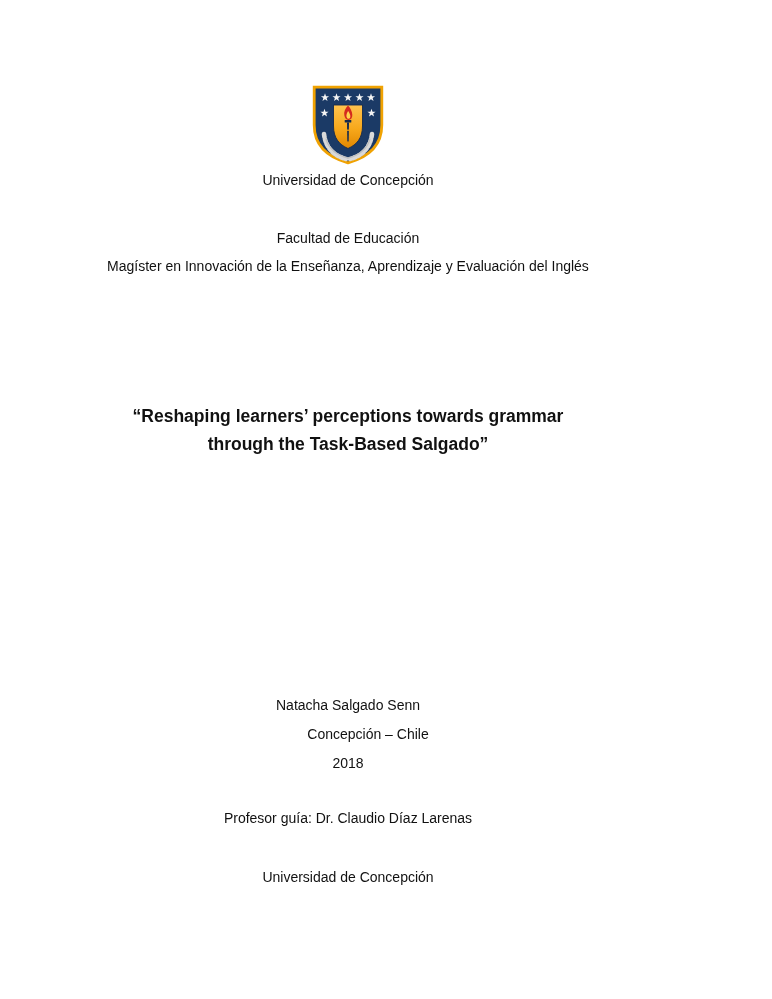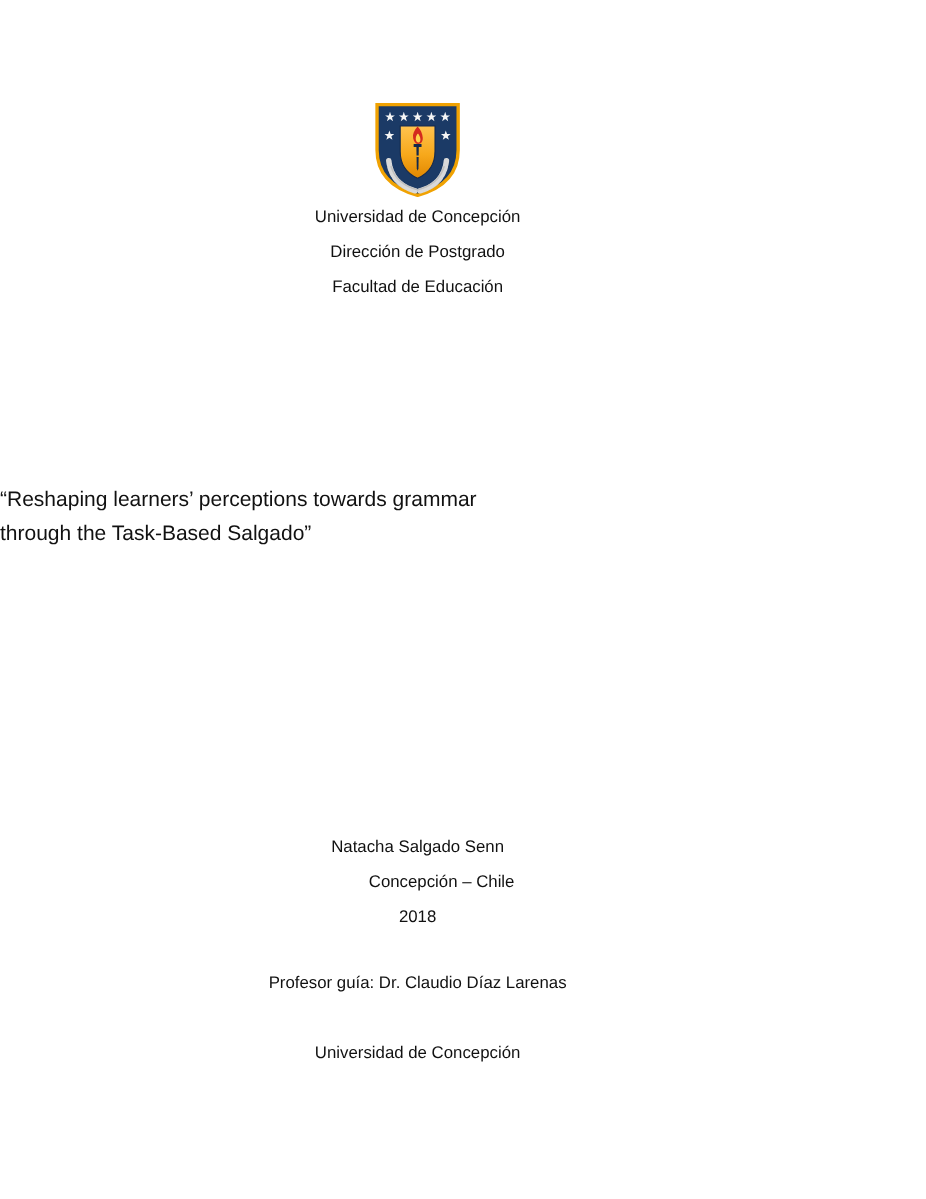--- a/index.html
+++ b/index.html
@@ -20,21 +20,21 @@
   .crest {
     position: absolute; top: 85px; left: 50%;
     transform: translateX(-50%);
   }
   .header-1 { top: 172px; }
   .header-2 { top: 201px; }
   .header-3 { top: 230px; }
   .header-4 { top: 258px; }
   .title-block {
     position: absolute; top: 402px; left: 0; right: 0;
-    font-weight: normal;
+    text-align: center; font-weight: bold;
     font-size: 17.5px; line-height: 28px;
   }
   .title-block div { white-space: nowrap; }
   .degree-block {
     position: absolute; top: 534px; left: 0; right: 0;
     text-align: center; font-size: 14px; line-height: 20px;
   }
   .degree-block div { white-space: nowrap; }
   .author-name { top: 697px; }
   .author-location { top: 726px; padding-left: 40px; }
@@ -82,22 +82,22 @@
     <g>
       <path d="M36,20.5 C33.2,23.5 31.6,26.8 32.3,30.2 C32.9,33.2 34.3,34.7 36.2,34.9 C38.8,35.1 40.5,33 40.3,29.8 C40.1,26.4 38.6,23.2 36,20.5 Z" fill="#d42a1e"></path>
       <path d="M35.4,27.2 C34.3,29.2 34.1,31.3 35.1,32.9 C35.9,34.1 37.5,34.1 38.1,32.7 C38.8,31.1 38.1,28.9 36.7,26.7 C36.2,26 35.8,26.5 35.4,27.2 Z" fill="#ffd34d"></path>
       <rect x="32.7" y="34.9" width="6.6" height="2.7" rx="0.5" fill="#13294d"></rect>
       <path d="M35.0,37.6 L37.0,37.6 L36.7,55.5 L36,57.2 L35.3,55.5 Z" fill="#13294d"></path>
       <rect x="34.8" y="44.6" width="2.4" height="1.2" fill="#f7a81b"></rect>
     </g>
   </svg>
 
   <div class="line header-1">Universidad de Concepción</div>
-  <div class="line header-2">Dirección de Postgrado</div>
   <div class="line header-3">Facultad de Educación</div>
+  <div class="line header-4">Magíster en Innovación de la Enseñanza, Aprendizaje y Evaluación del Inglés</div>
 
   <div class="title-block">
     <div>“Reshaping learners’ perceptions towards grammar</div>
     <div>through the Task-Based Salgado”</div>
   </div>
 
 
   <div class="line author-name">Natacha Salgado Senn</div>
   <div class="line author-location">Concepción – Chile</div>
   <div class="line author-year">2018</div>

